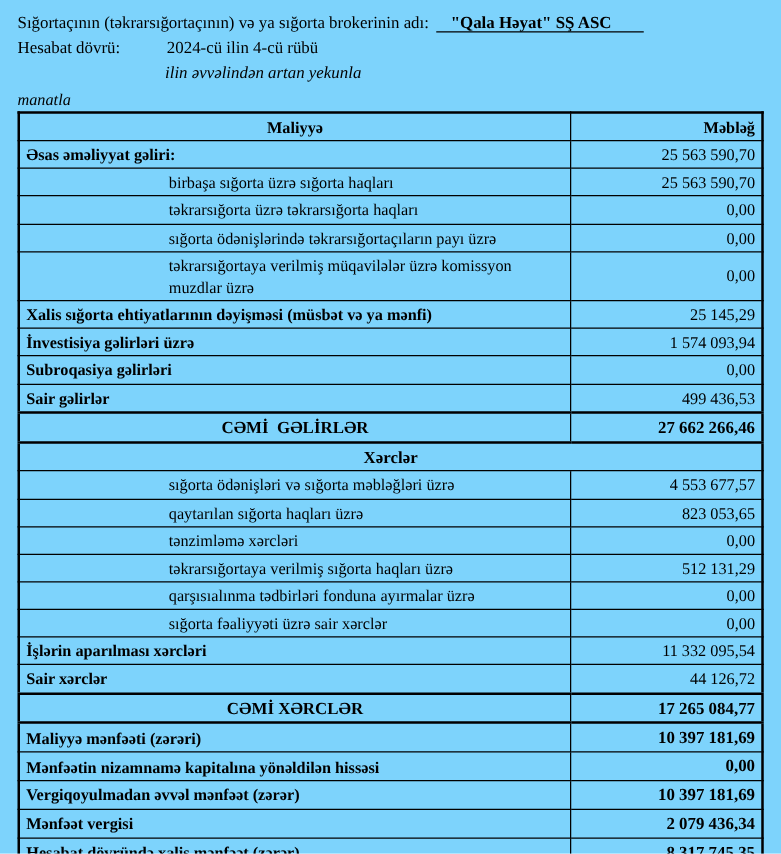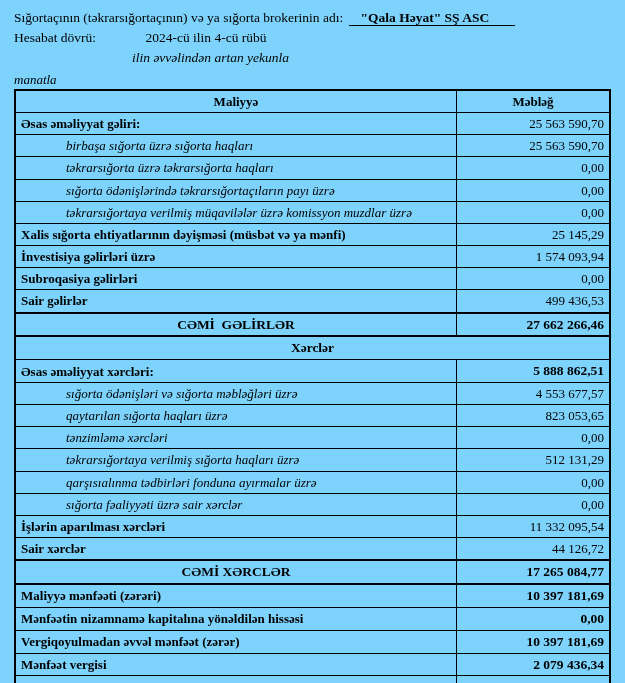--- a/index.html
+++ b/index.html
@@ -18,21 +18,21 @@
     overflow: hidden;
   }
   .hdr { font-size: 13.5px; }
   .hline { line-height: 20px; white-space: nowrap; }
   .filled {
     font-weight: bold;
     border-bottom: 1px solid #000;
     padding: 0 26px 0 12px;
     margin-left: 2px;
   }
-  .period-val { margin-left: 46px; }
+  .period-val { margin-left: 34px; }
   .cum-note {
     margin-left: 118px;
     font-style: italic;
     line-height: 19px;
   }
   .unit {
     font-style: italic;
     font-size: 13px;
     line-height: 15px;
     margin-top: 5px;
@@ -47,23 +47,23 @@
   }
   table.t th, table.t td {
     border: 1px solid #000;
     font-size: 13px;
     line-height: 1.32;
     padding: 2px 5px;
     vertical-align: middle;
     overflow: hidden;
   }
   th.c1h { width: 430px; text-align: center; font-weight: bold; font-size: 13.5px; }
-  th.c2h { text-align: center; font-weight: bold; font-size: 13.5px; }
+  th.c2h { text-align: right; font-weight: bold; font-size: 13.5px; }
   td.label.main { font-weight: bold; }
-  td.label.sub { font-weight: normal; padding-left: 50px; font-style: italic; }
+  td.label.sub { font-weight: normal; padding-left: 119px; }
   td.label.total, td.label.section {
     text-align: center;
     font-weight: bold;
     font-size: 13.5px;
     white-space: pre-wrap;
   }
   tr.total td { border-top-width: 2px; border-bottom-width: 2px; }
   td.value { text-align: right; }
   td.value.vbold { font-weight: bold; font-size: 13.5px; }
 </style>
@@ -129,24 +129,20 @@
           <td class="value">499 436,53</td>
         </tr>
         <tr class="total">
           <td class="label total">CƏMİ  GƏLİRLƏR</td>
           <td class="value vbold">27 662 266,46</td>
         </tr>
         <tr>
           <td class="label section" colspan="2">Xərclər</td>
         </tr>
         <tr>
-          <td class="label main">Əsas əməliyyat xərcləri:</td>
-          <td class="value vbold">5 888 862,51</td>
-        </tr>
-        <tr>
           <td class="label sub">sığorta ödənişləri və sığorta məbləğləri üzrə</td>
           <td class="value">4 553 677,57</td>
         </tr>
         <tr>
           <td class="label sub">qaytarılan sığorta haqları üzrə</td>
           <td class="value">823 053,65</td>
         </tr>
         <tr>
           <td class="label sub">tənzimləmə xərcləri</td>
           <td class="value">0,00</td>

